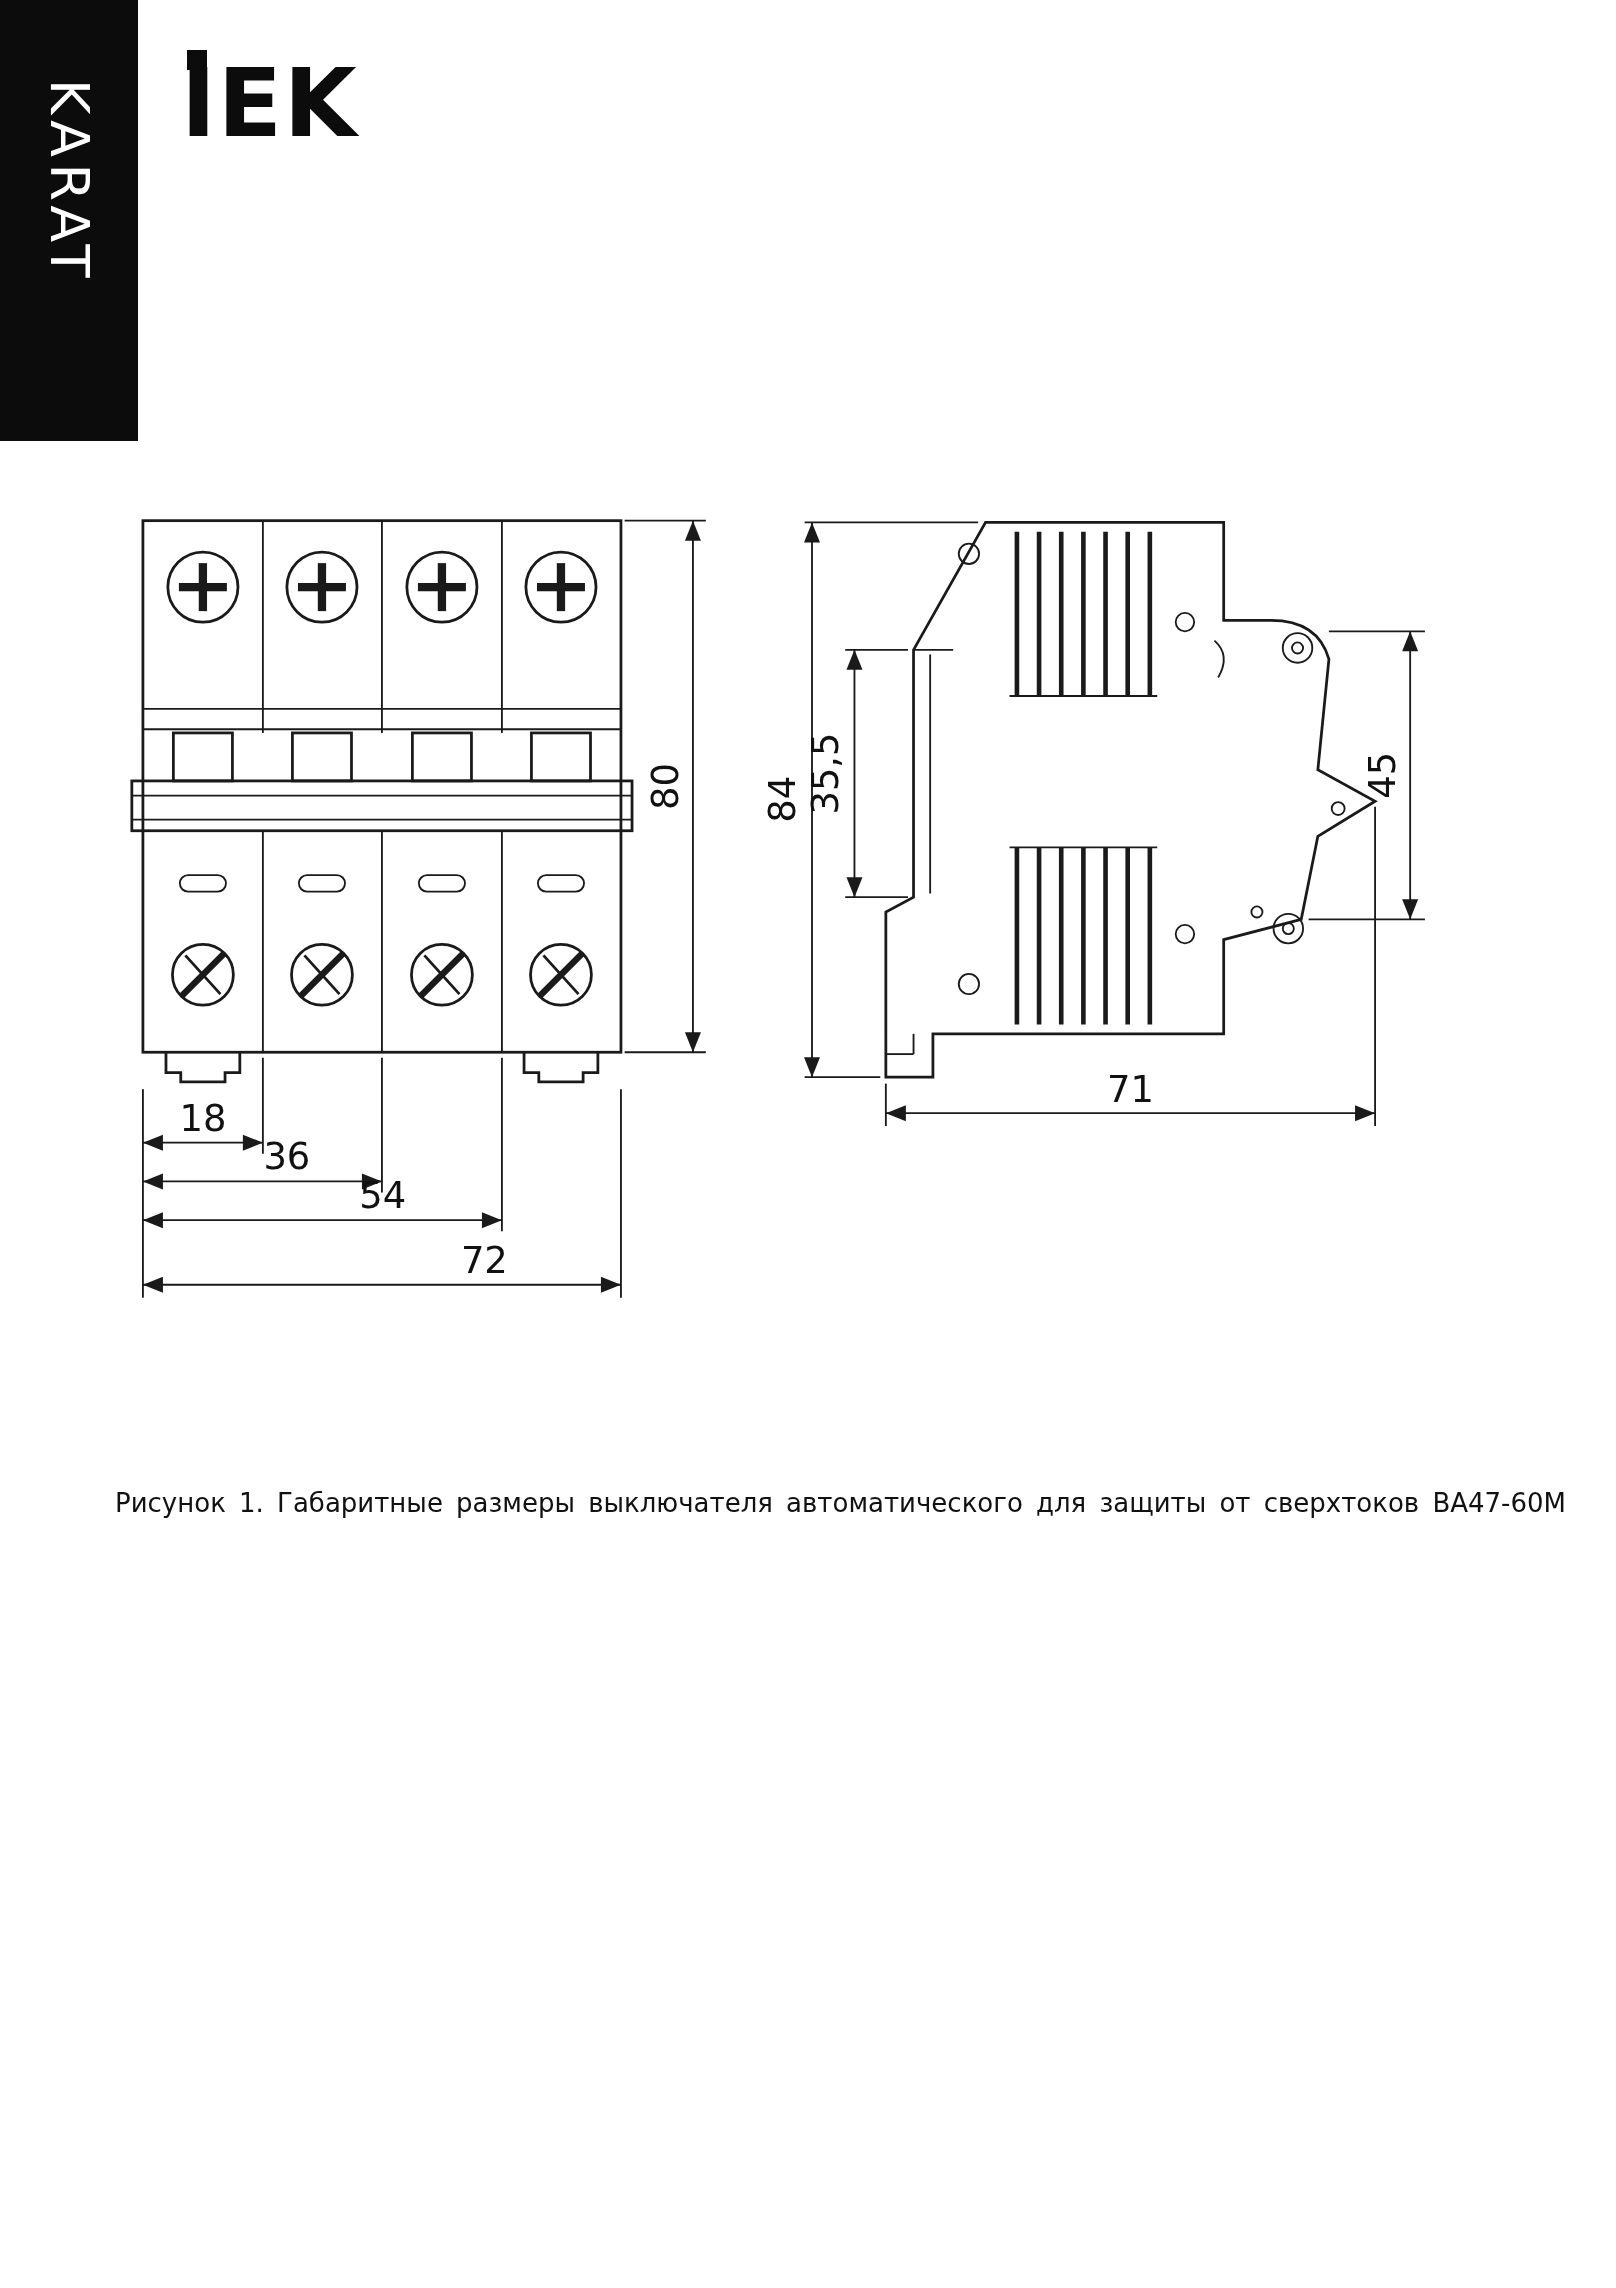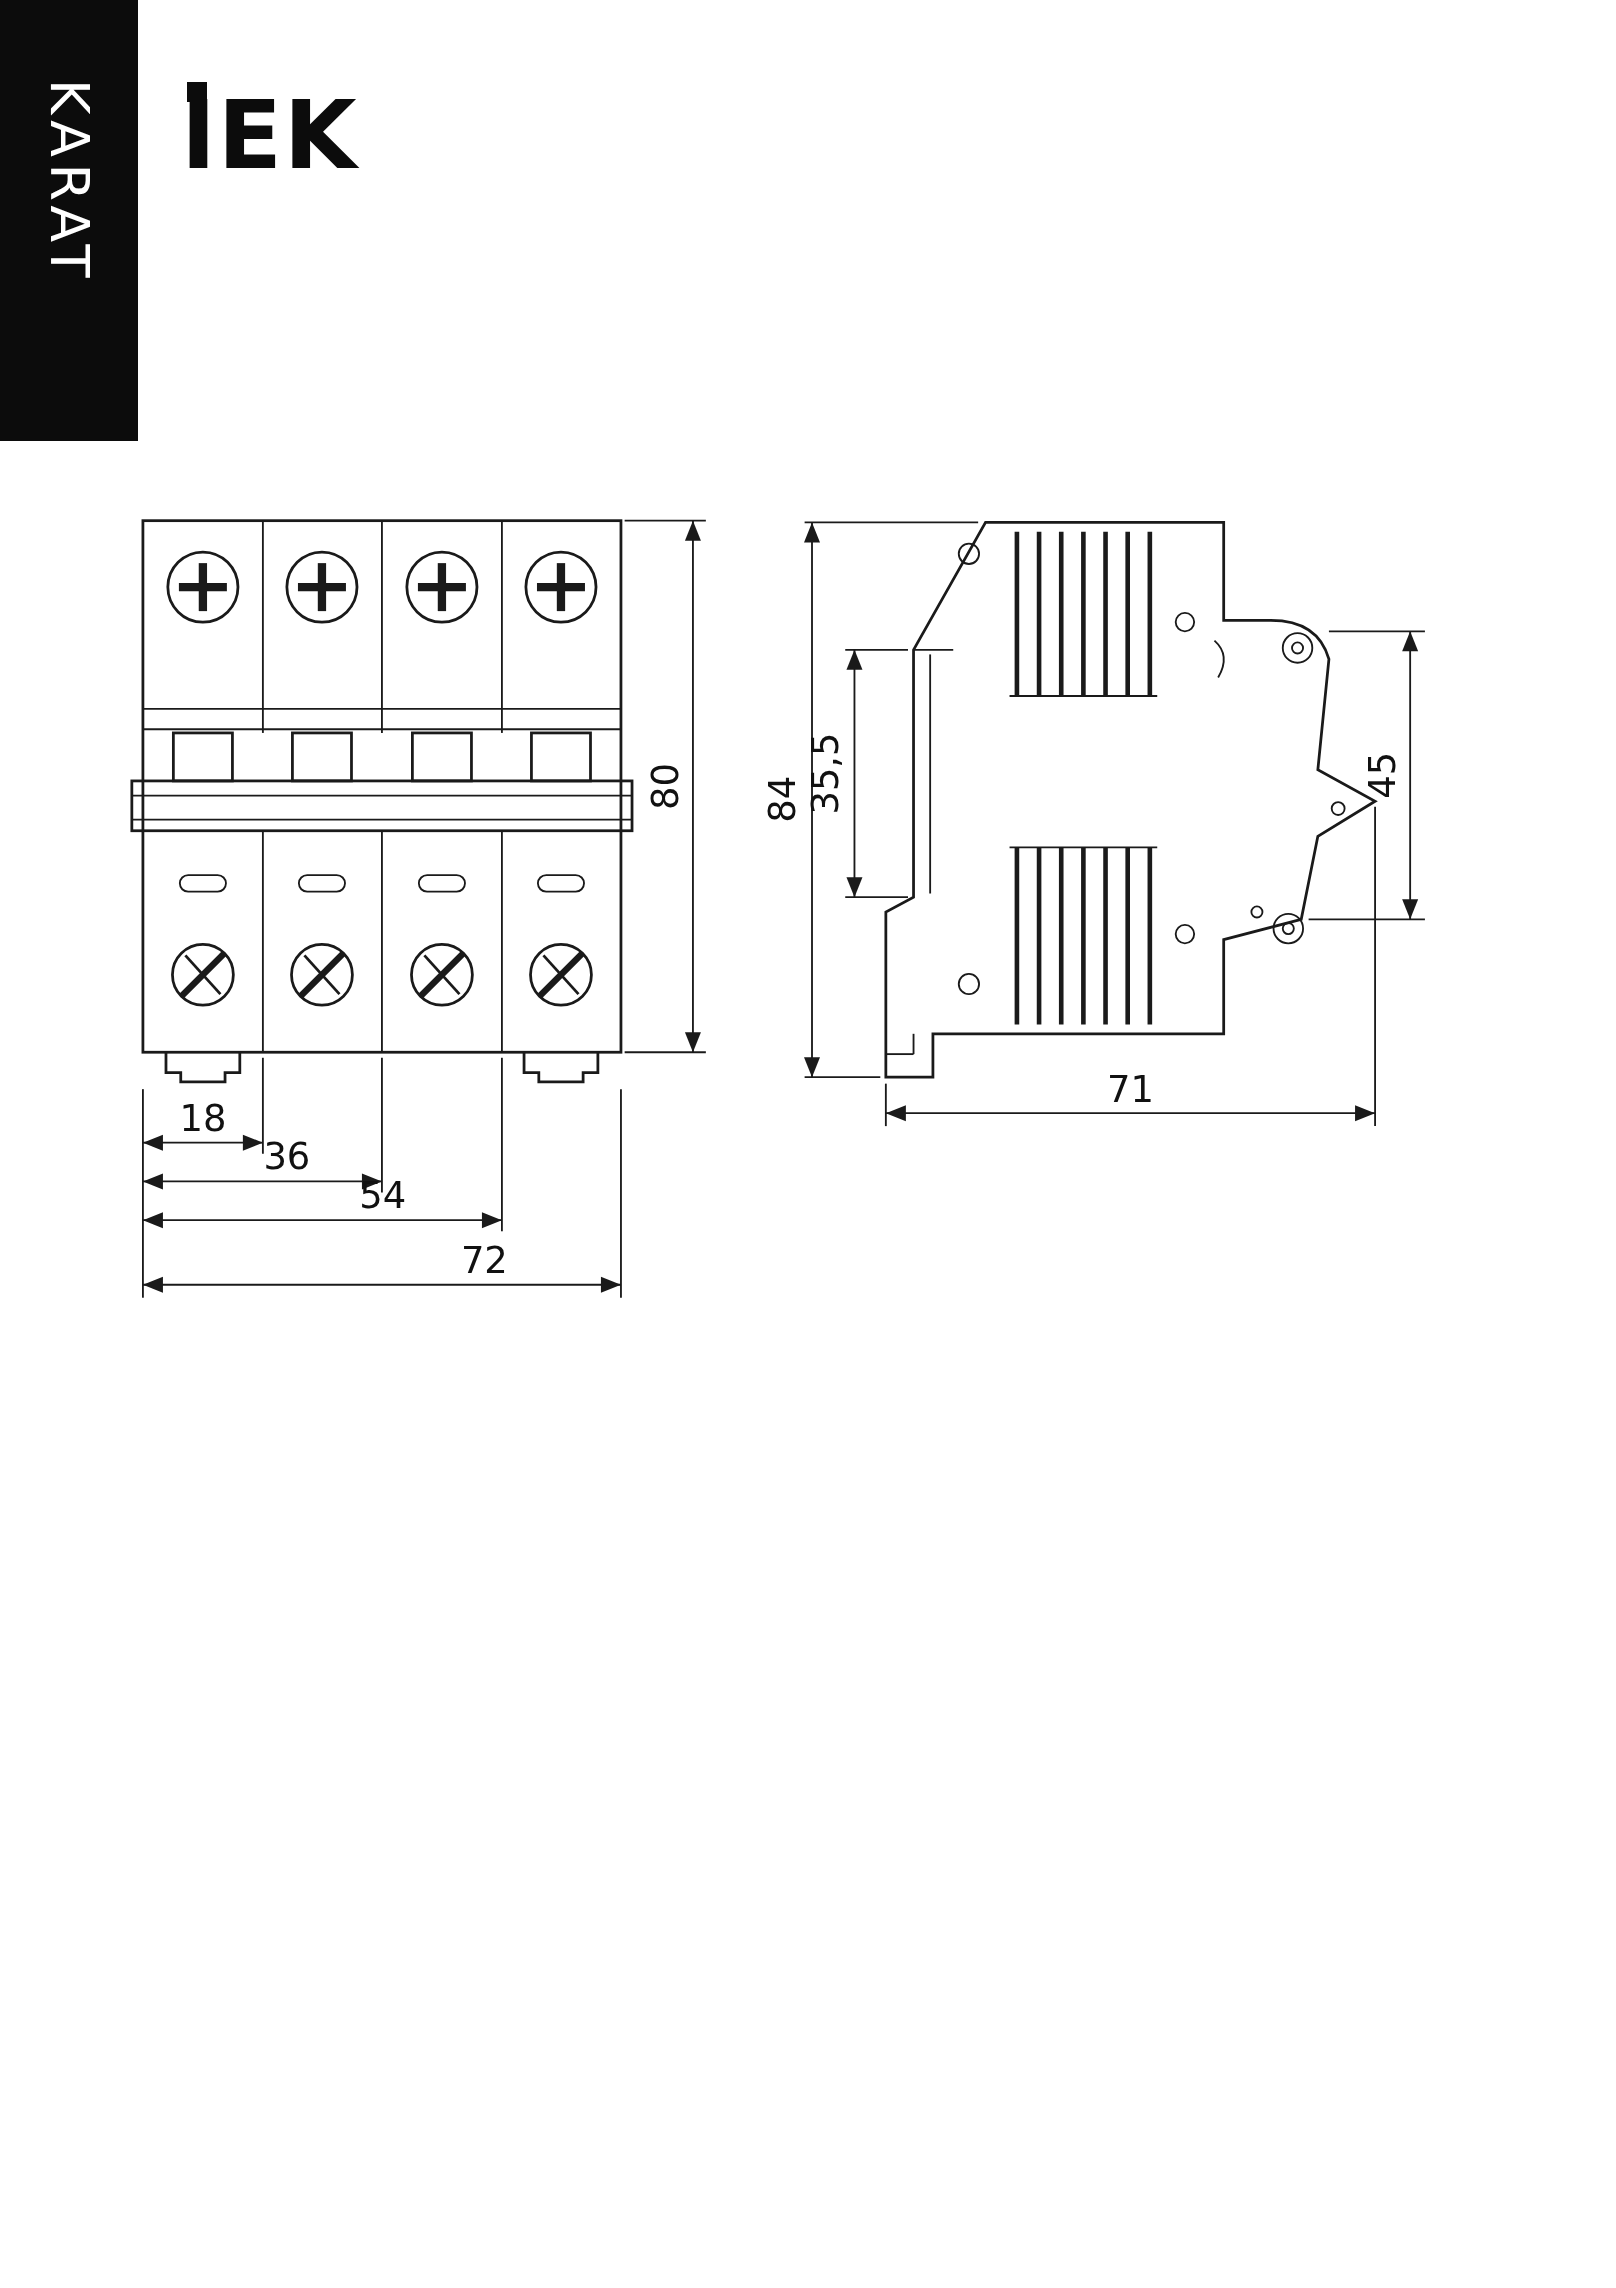--- a/index.html
+++ b/index.html
@@ -10,21 +10,21 @@
   
   .karat{
     position:absolute;left:0;top:0;width:138px;height:441px;background:#0c0c0c;
     display:flex;justify-content:center;
   }
   .karat-text{
     writing-mode:vertical-rl;color:#ffffff;font-size:54px;letter-spacing:6.5px;
     margin-top:79px;font-weight:400;
   }
   
-  .logo{position:absolute;left:181px;top:44px;width:277px;height:122px;margin-top:32px;}
+  .logo{position:absolute;left:181px;top:44px;width:277px;height:122px;}
   .logo-text{
     position:absolute;left:0;top:0;font-size:94px;line-height:120px;
     font-weight:bold;letter-spacing:1.8px;color:#0c0c0c;
   }
   .logo-dot{position:absolute;left:5.5px;top:5.5px;width:20px;height:20px;background:#0c0c0c;}
   
   svg{position:absolute;}
   svg text{font-family:"DejaVu Sans","Liberation Sans",sans-serif;fill:#111;font-size:40px;}
   .outline{stroke:#1a1a1a;fill:none;stroke-width:3;}
   .thin{stroke:#1a1a1a;fill:none;stroke-width:2;}
@@ -230,15 +230,16 @@
     </g>
 
     <g>
       <line class="dim" x1="132" y1="630" x2="132" y2="676"></line>
       <line class="dim" x1="662" y1="330" x2="662" y2="676"></line>
       <line class="dim" x1="132" y1="662" x2="662" y2="662" marker-start="url(#arrS)" marker-end="url(#arrS)"></line>
       <text x="397" y="650" text-anchor="middle">71</text>
     </g>
   </svg>
 
+  <div class="caption">Рисунок 1. Габаритные размеры выключателя автоматического для защиты от сверхтоков ВА47-60М</div>
 
 </div>
 
 
 </body></html>

